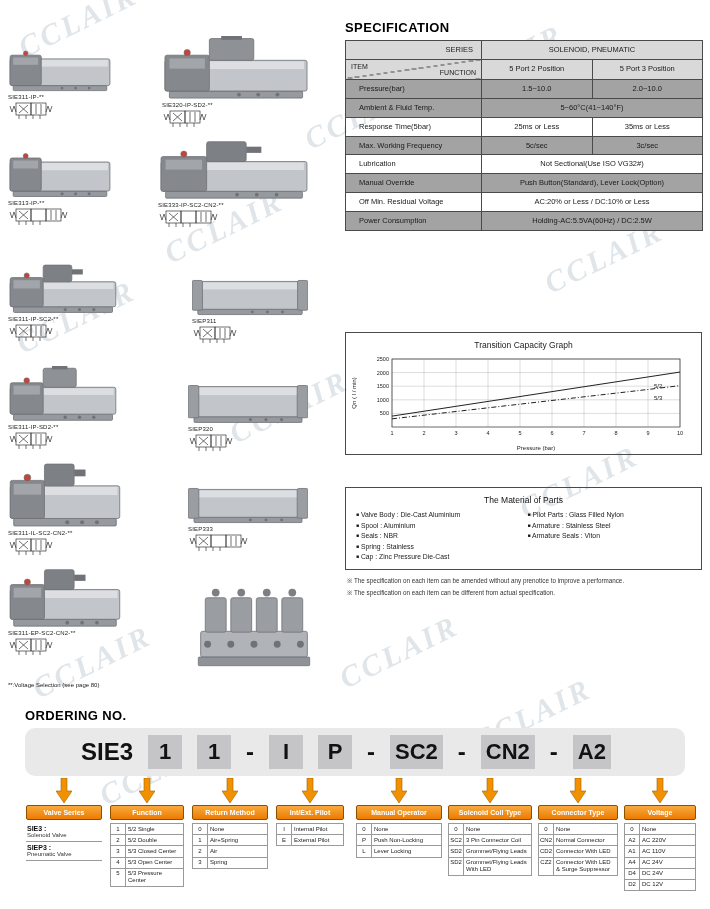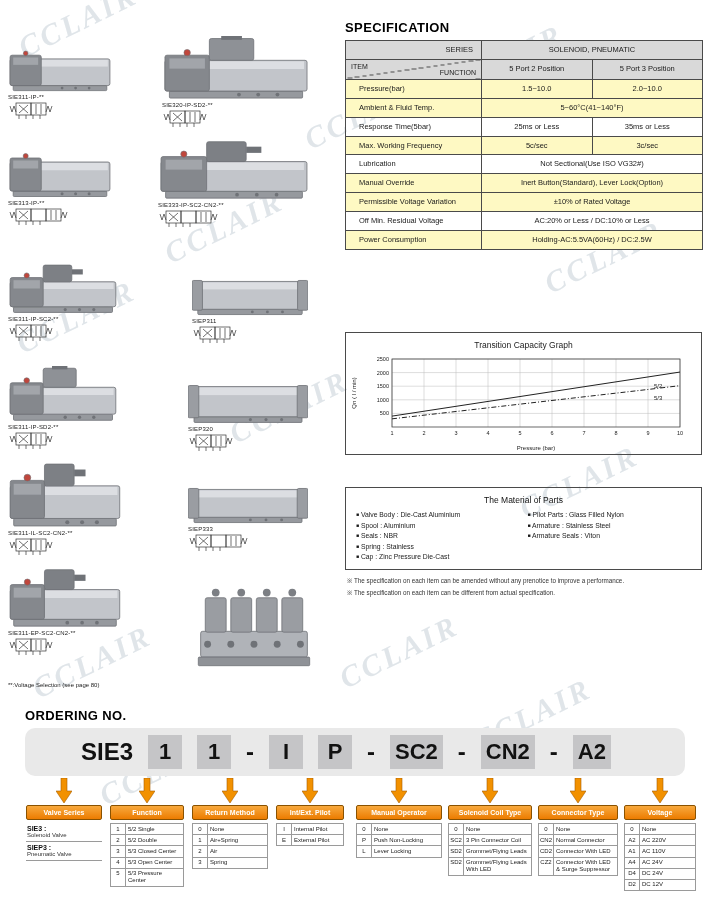--- a/index.html
+++ b/index.html
@@ -30,21 +30,21 @@
     font-size:13px; font-weight:bold; letter-spacing:.4px; color:#000;
   }
   #specTable {
     position:absolute; left:345px; top:40px; width:358px; z-index:2;
     border-collapse:collapse; font-size:7.5px; table-layout:fixed;
   }
   #specTable td { border:1px solid #4a4a4a; text-align:center; padding:5px 3px; line-height:1.05; }
   #specTable td.c-item { width:136px; text-align:left; padding-left:13px; }
   #specTable td.hdr { background:#d9d9d9; }
   #specTable td.series-cell { text-align:right; padding-right:8px; }
-  #specTable tr.hl td { background:#fef9c3; }
+  #specTable tr.hl td { background:#a3a3a3; }
   #specTable td.diag {
     position:relative; height:20px; background-color:#d9d9d9;
     background-image:linear-gradient(to bottom right, transparent 49.2%, #4a4a4a 49.2%, #4a4a4a 50.8%, transparent 50.8%);
   }
   .d-item { position:absolute; left:5px; top:3px; font-size:7px; }
   .d-fn { position:absolute; right:5px; bottom:3px; font-size:7px; }
 
   
   #graphBox {
     position:absolute; left:345px; top:332px; width:357px; height:123px;
@@ -521,25 +521,21 @@
           <td class="c-item">Max. Working Frequency</td>
           <td>5c/sec</td>
           <td>3c/sec</td>
         </tr>
         <tr>
           <td class="c-item">Lubrication</td>
           <td colspan="2">Not Sectional(Use ISO VG32#)</td>
         </tr>
         <tr class="hl">
           <td class="c-item">Manual Override</td>
-          <td colspan="2">Inert Button(Standard), Lever Lock(Option)</td>
-        </tr>
-        <tr class="hl">
-          <td class="c-item">Permissible Voltage Variation</td>
-          <td colspan="2">±10% of Rated Voltage</td>
+          <td colspan="2">Push Button(Standard), Lever Lock(Option)</td>
         </tr>
         <tr>
           <td class="c-item">Off Min. Residual Voltage</td>
           <td colspan="2">AC:20% or Less / DC:10% or Less</td>
         </tr>
         <tr class="hl">
           <td class="c-item">Power Consumption</td>
           <td colspan="2">Holding-AC:5.5VA(60Hz) / DC:2.5W</td>
         </tr>
       </tbody>

